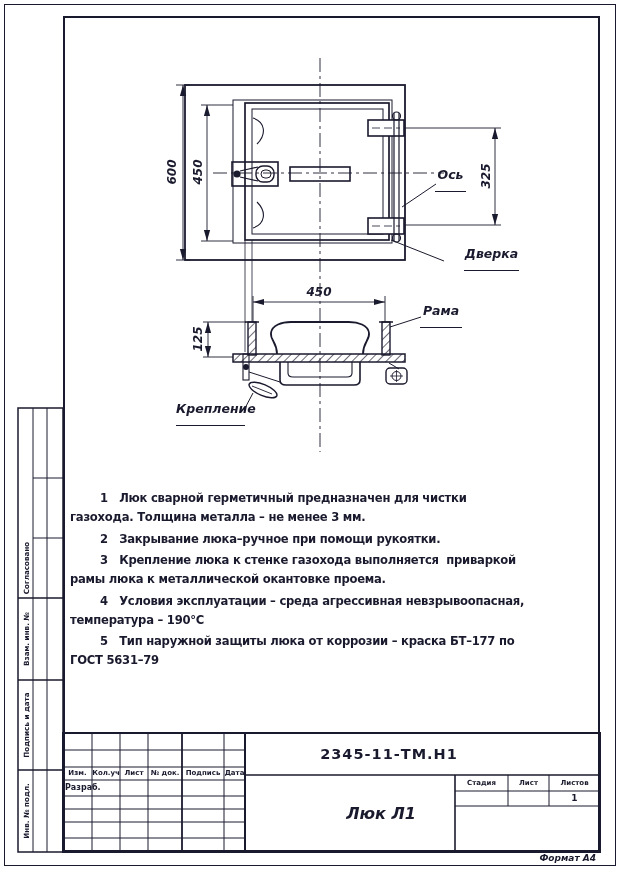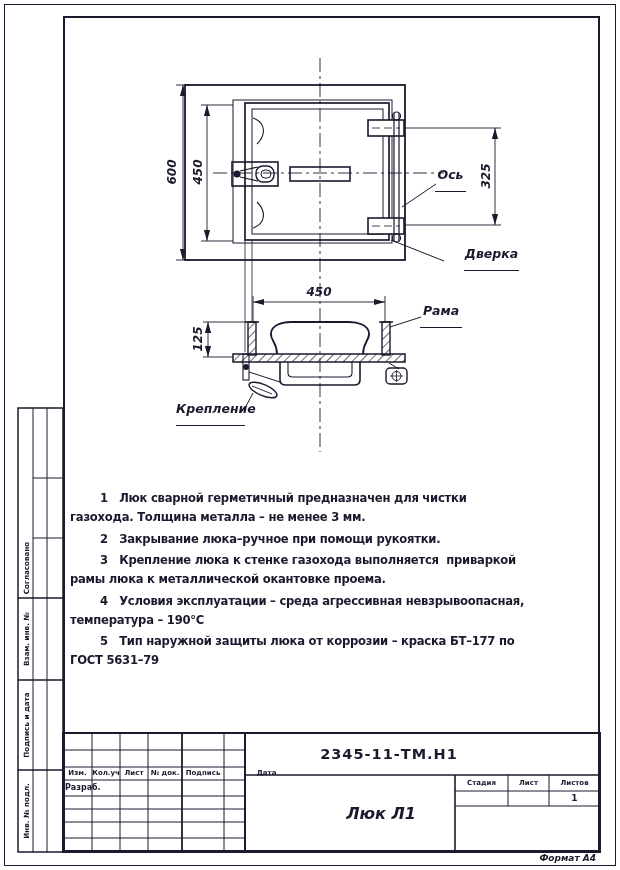--- a/index.html
+++ b/index.html
@@ -184,21 +184,21 @@
     <p>3   Крепление люка к стенке газохода выполняется  приваркой рамы люка к металлической окантовке проема.</p>
     <p>4   Условия эксплуатации – среда агрессивная невзрывоопасная, температура – 190°С</p>
     <p>5   Тип наружной защиты люка от коррозии – краска БТ–177 по ГОСТ 5631–79</p>
   </div>
 
   <div class="tb-text tb-small c" style="left:63px;top:767px;width:29px;line-height:13px;">Изм.</div>
   <div class="tb-text tb-small c" style="left:92px;top:767px;width:28px;line-height:13px;">Кол.уч</div>
   <div class="tb-text tb-small c" style="left:120px;top:767px;width:28px;line-height:13px;">Лист</div>
   <div class="tb-text tb-small c" style="left:148px;top:767px;width:34px;line-height:13px;">№ док.</div>
   <div class="tb-text tb-small c" style="left:182px;top:767px;width:42px;line-height:13px;">Подпись</div>
-  <div class="tb-text tb-small c" style="left:224px;top:767px;width:21px;line-height:13px;margin-left:32px;">Дата</div>
+  <div class="tb-text tb-small c" style="left:224px;top:767px;width:21px;line-height:13px;">Дата</div>
 
   <div class="tb-text tb-staff" style="left:65px;top:780px;width:60px;line-height:16px;">Разраб.</div>
   <div class="tb-text tb-staff" style="left:65px;top:836px;width:60px;line-height:16px;margin-top:48px;">Н. контр.</div>
 
   <div class="tb-text doc-number c" style="left:245px;top:733px;width:288px;line-height:42px;">2345-11-ТМ.Н1</div>
   <div class="tb-text draw-title" style="left:245px;top:775px;width:210px;height:77px;">Люк Л1</div>
 
   <div class="tb-text tb-small c" style="left:455px;top:775px;width:53px;line-height:16px;">Стадия</div>
   <div class="tb-text tb-small c" style="left:508px;top:775px;width:41px;line-height:16px;">Лист</div>
   <div class="tb-text tb-small c" style="left:549px;top:775px;width:51px;line-height:16px;">Листов</div>

